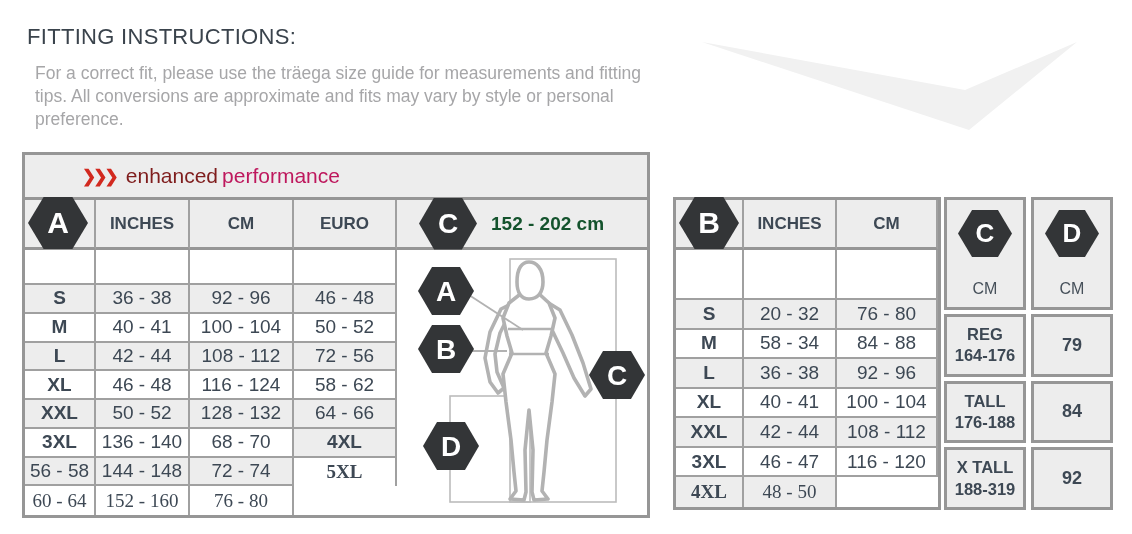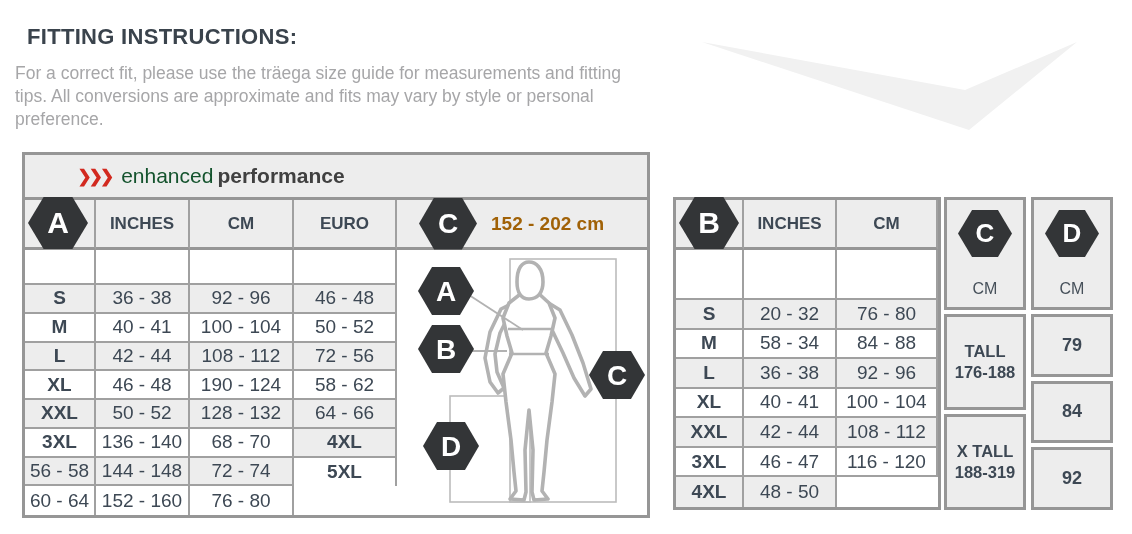--- a/index.html
+++ b/index.html
@@ -4,24 +4,24 @@
 <style>
   * { margin:0; padding:0; box-sizing:border-box; }
   html,body { background:#fff; }
   body {
     width:1132px; height:534px; position:relative; overflow:hidden;
     font-family:"Liberation Sans", sans-serif; color:#3d4854;
   }
   
   .page-title{
     position:absolute; left:27px; top:24px;
-    font-size:22px; font-weight:bold; color:#3a434c; letter-spacing:.3px;
+    font-size:22px; font-weight:normal; color:#3a434c; letter-spacing:.3px;
   }
   .intro{
-    position:absolute; left:15px; top:62px; width:620px;
+    position:absolute; left:35px; top:62px; width:620px;
     font-size:17.5px; line-height:1.32; color:#a6a6a8;
   }
   .swoosh{ position:absolute; left:695px; top:36px; }
   .watermark{
     position:absolute; left:95px; top:345px;
     font-size:92px; font-weight:bold; color:rgba(120,120,120,.07);
     letter-spacing:2px; pointer-events:none;
   }
   
   .hex{
@@ -30,53 +30,53 @@
     clip-path:polygon(0 50%,26% 0,74% 0,100% 50%,74% 100%,26% 100%);
   }
   .cell{
     display:flex; align-items:center; justify-content:center;
     border-right:2px solid #a0a0a0; border-bottom:2px solid #a0a0a0;
     font-size:19px; color:#3d4854; background:#fff;
   }
   .cell.hdr{ background:#ededed; border-bottom:3px solid #969696; font-weight:bold; font-size:17px; }
   .cell.shade{ background:#ededed; }
   .cell.size{ font-weight:bold; }
-  .cell.lastrow{ border-bottom:none; }
+  .cell.lastrow{ border-bottom:none;font-family:Liberation Serif, serif; }
   
   .ltable{
     position:absolute; left:22px; top:152px; width:628px; height:366px;
     border:3px solid #969696; background:#fff;
   }
   .brand-row{
     height:45px; background:#ededed; border-bottom:3px solid #969696;
     position:relative;
   }
   .brand-inner{
     position:absolute; left:0; top:0; width:372px; height:42px;
     display:flex; align-items:center; justify-content:center; gap:7px;
     font-size:21px;
   }
   .chev{ color:#d2291f; font-weight:bold; font-size:17px; letter-spacing:-3px; padding-right:3px; }
-  .brand-light{ color:#14532d; }
-  .brand-bold{ color:#404040; font-weight:bold; margin-left:-3px; }
+  .brand-light{ color:#7f1d1d; }
+  .brand-bold{ color:#be185d; font-weight:normal; margin-left:-3px; }
   .ltable-body{ display:flex; height:315px; }
   .lgrid{
     width:372px; display:grid;
     grid-template-columns:71px 94px 104px 103px;
     grid-template-rows:50px 35px repeat(8, 1fr);
   }
   .acell{ position:relative; }
   .acell .hex{ position:absolute; width:60px; height:52px; left:3px; top:-3px; font-size:30px; }
   .dgcol{ width:250px; display:flex; flex-direction:column; }
   .dg-head{
     height:50px; background:#ededed; border-bottom:3px solid #969696;
     display:flex; align-items:center; gap:14px; position:relative;
   }
   .dg-head .hex{ width:58px; height:52px; margin-left:22px; font-size:28px; flex:0 0 auto; }
-  .dg-range{ font-weight:bold; font-size:19px; color:#a16207; }
+  .dg-range{ font-weight:bold; font-size:19px; color:#14532d; }
   .dg-area{ height:262px; position:relative; }
   
   .rgroup{ position:absolute; left:673px; top:197px; display:flex; }
   .rtable{
     width:268px; height:313px; border:3px solid #969696; background:#fff;
     display:grid; grid-template-columns:68px 93px 101px;
     grid-template-rows:50px 50px repeat(7, 1fr);
   }
   .stack{ width:82px; height:313px; display:flex; flex-direction:column; gap:4px; }
   .stack-c{ margin-left:3px; }
@@ -144,21 +144,21 @@
       <div class="cell">100 - 104</div>
       <div class="cell">50 - 52</div>
 
       <div class="cell size shade">L</div>
       <div class="cell shade">42 - 44</div>
       <div class="cell shade">108 - 112</div>
       <div class="cell shade">72 - 56</div>
 
       <div class="cell size">XL</div>
       <div class="cell">46 - 48</div>
-      <div class="cell">190 - 124</div>
+      <div class="cell">116 - 124</div>
       <div class="cell">58 - 62</div>
 
       <div class="cell size shade">XXL</div>
       <div class="cell shade">50 - 52</div>
       <div class="cell shade">128 - 132</div>
       <div class="cell shade">64 - 66</div>
 
       <div class="cell size">3XL</div>
       <div class="cell">136 - 140</div>
       <div class="cell">68 - 70</div>
@@ -251,20 +251,24 @@
     <div class="cell size shade lastrow">4XL</div>
     <div class="cell shade lastrow">48 - 50</div>
   </div>
 
   <div class="stack stack-c">
     <div class="sbox head">
       <div class="hex">C</div>
       <span class="unit">CM</span>
     </div>
     <div class="sbox">
+      <span>REG</span>
+      <span>164-176</span>
+    </div>
+    <div class="sbox">
       <span>TALL</span>
       <span>176-188</span>
     </div>
     <div class="sbox">
       <span>X TALL</span>
       <span>188-319</span>
     </div>
   </div>
 
   <div class="stack stack-d">

